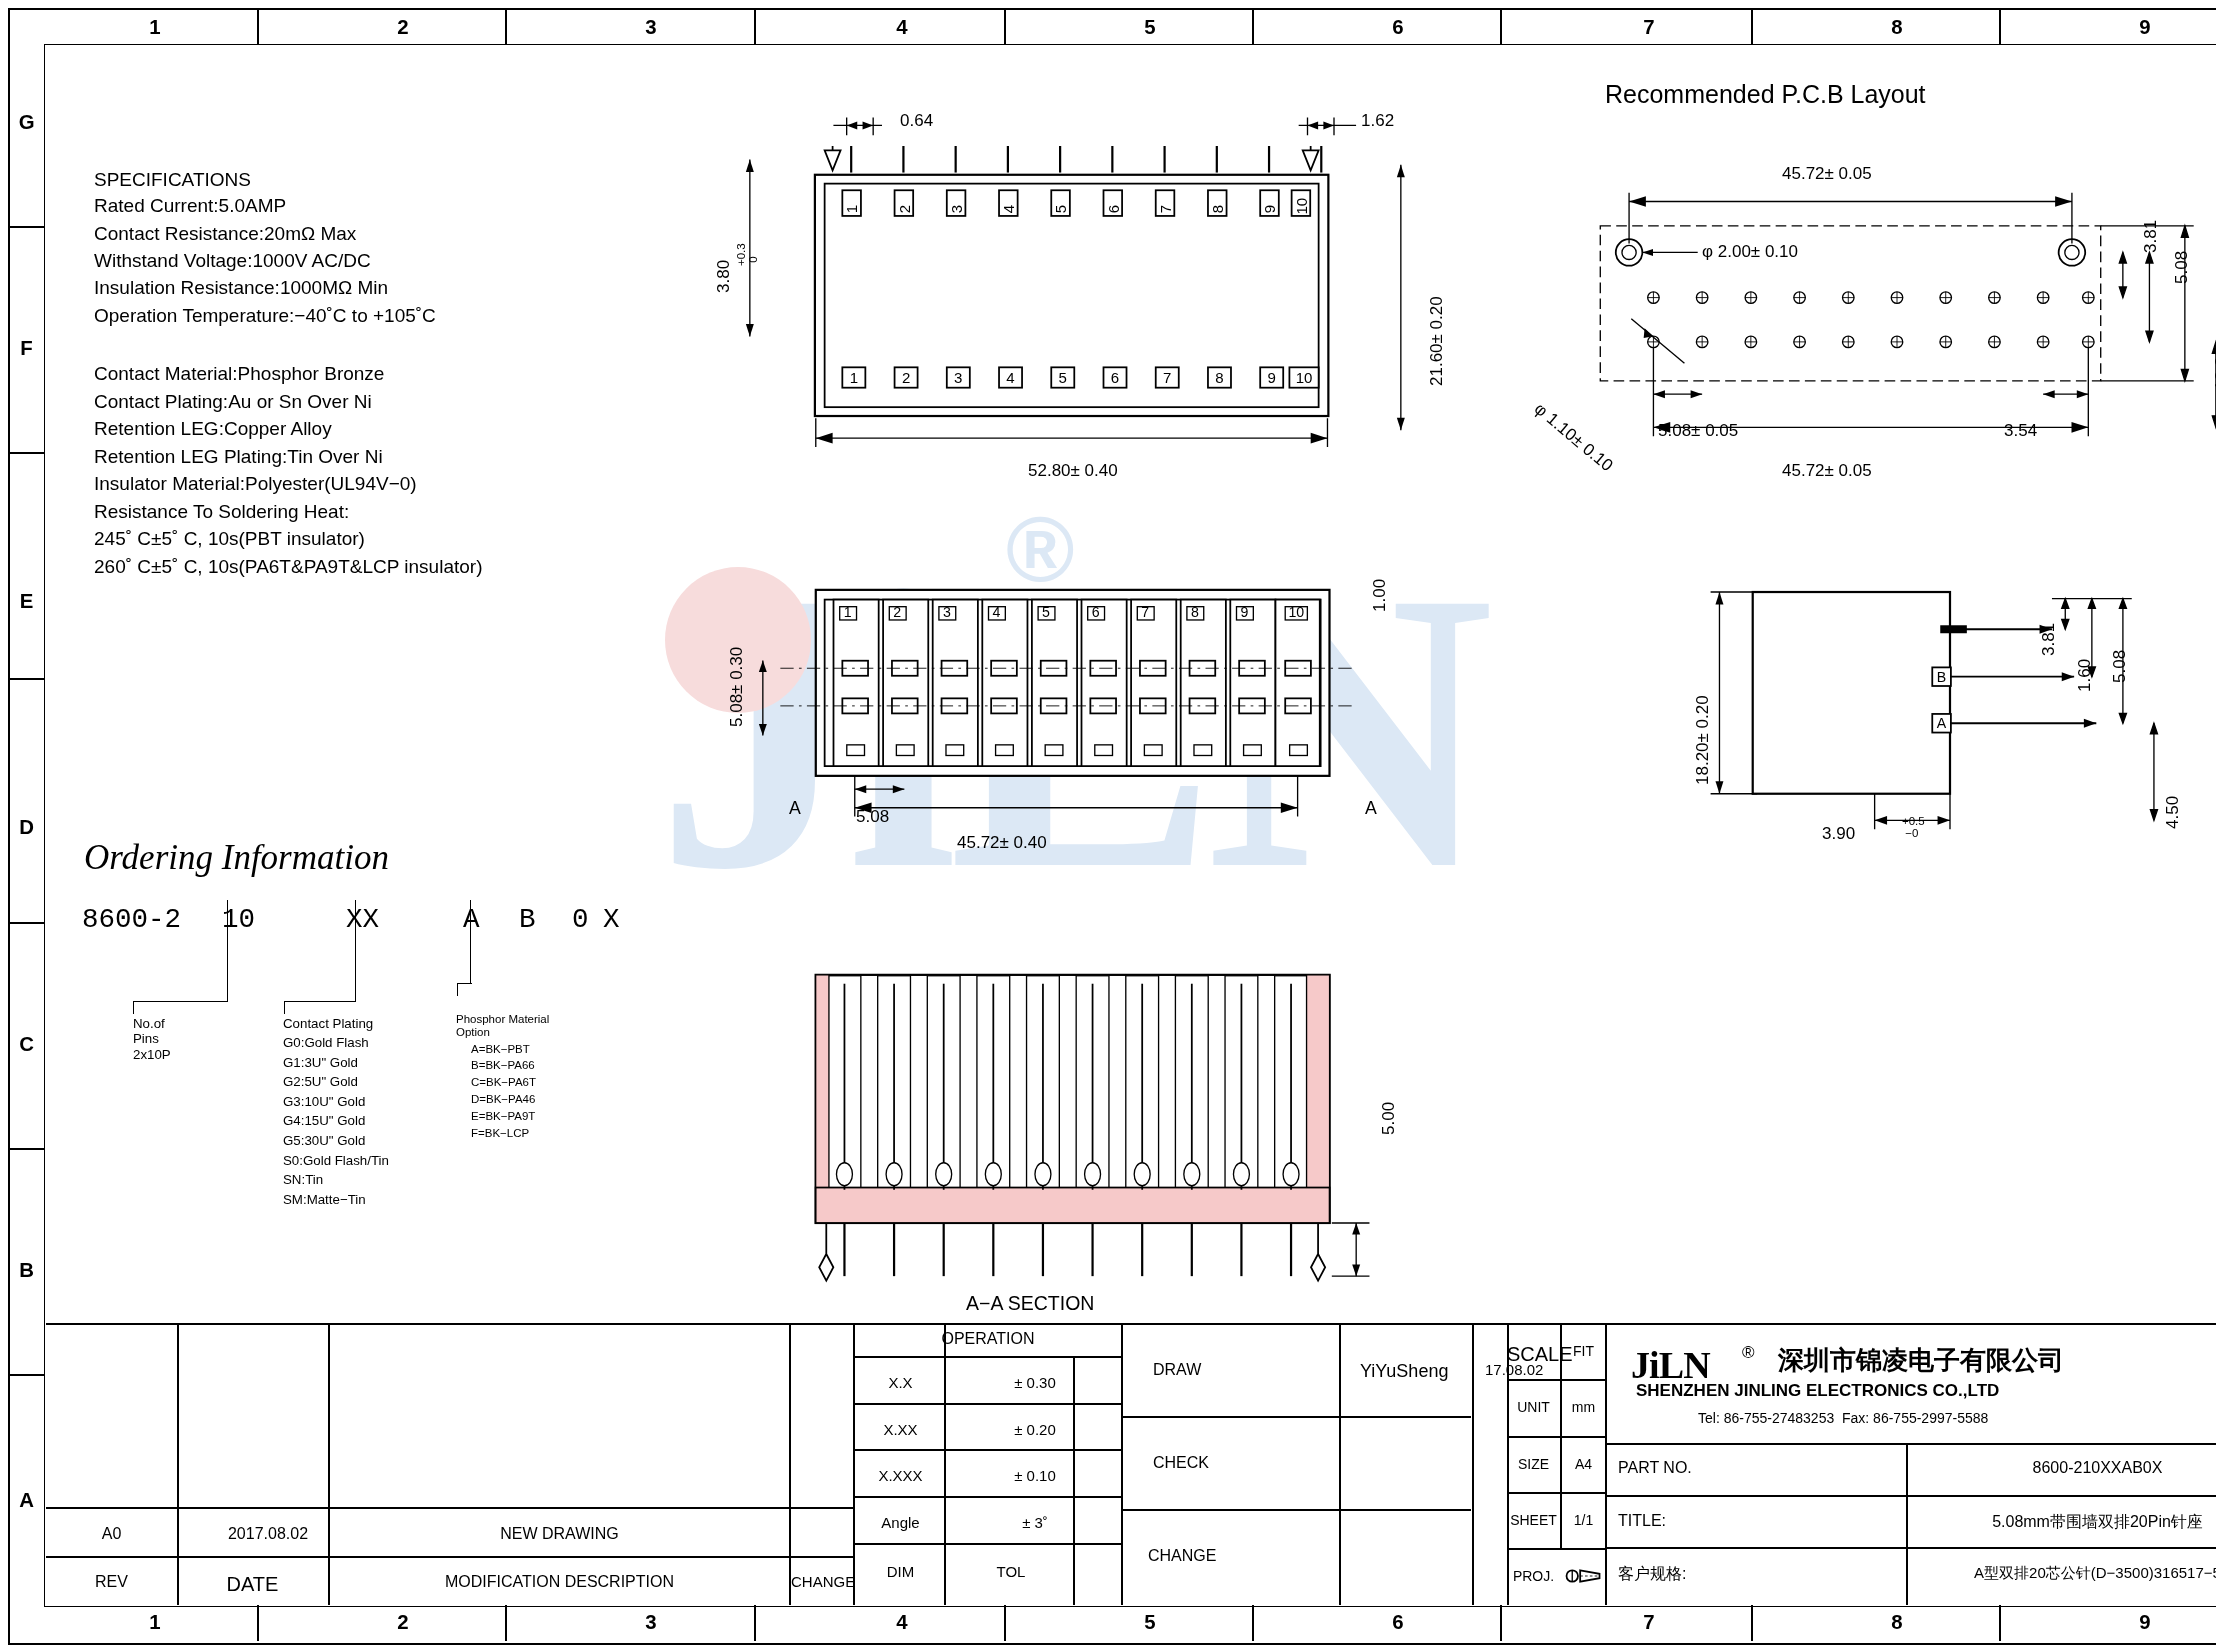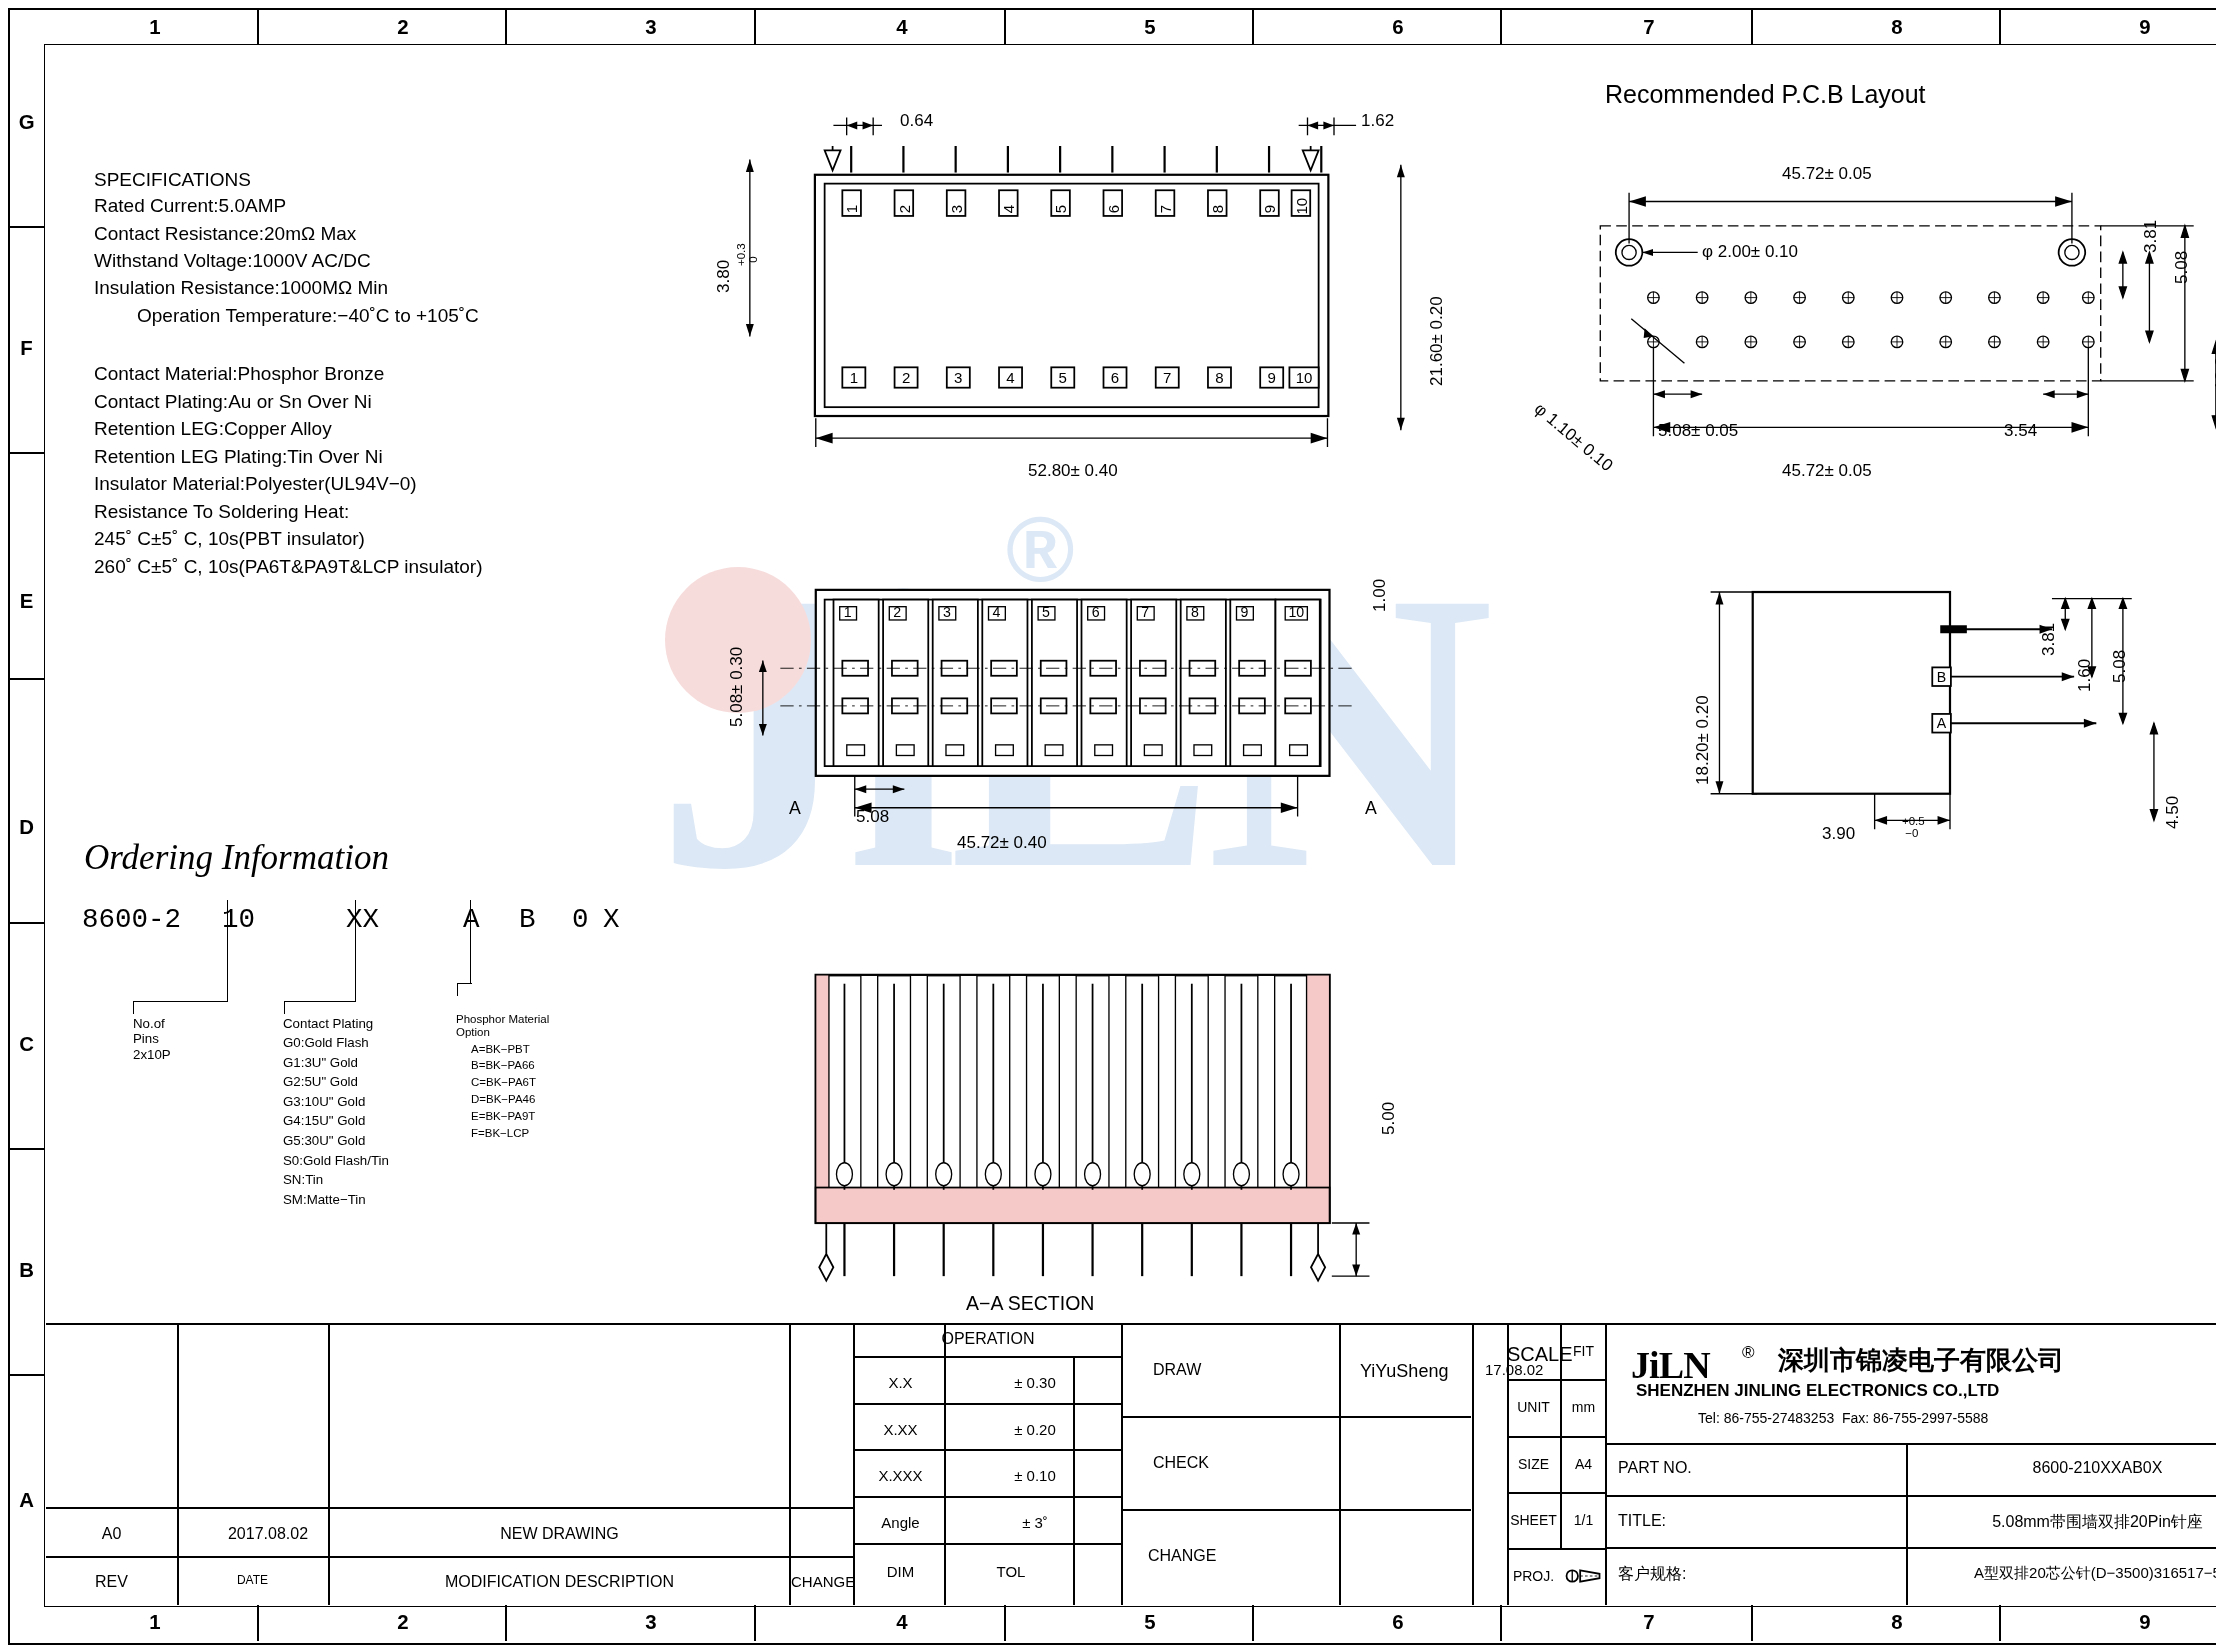--- a/index.html
+++ b/index.html
@@ -85,21 +85,21 @@
   <div class="tick" style="left:1500px;top:1605px;width:1.8px;height:36px;"></div>
   <div class="tick" style="left:1751px;top:1605px;width:1.8px;height:36px;"></div>
   <div class="tick" style="left:1999px;top:1605px;width:1.8px;height:36px;"></div>
 
 
   <div class="spec" style="left:94px;top:169px;">SPECIFICATIONS</div>
   <div class="spec" style="left:94px;top:195px;">Rated Current:5.0AMP</div>
   <div class="spec" style="left:94px;top:223px;">Contact Resistance:20mΩ Max</div>
   <div class="spec" style="left:94px;top:250px;">Withstand Voltage:1000V AC/DC</div>
   <div class="spec" style="left:94px;top:277px;">Insulation Resistance:1000MΩ Min</div>
-  <div class="spec" style="left:94px;top:305px;margin-left:43px;">Operation Temperature:−40˚C to +105˚C</div>
+  <div class="spec" style="left:94px;top:305px;">Operation Temperature:−40˚C to +105˚C</div>
 
   <div class="spec" style="left:94px;top:363px;">Contact Material:Phosphor Bronze</div>
   <div class="spec" style="left:94px;top:391px;">Contact Plating:Au or Sn Over Ni</div>
   <div class="spec" style="left:94px;top:418px;">Retention LEG:Copper Alloy</div>
   <div class="spec" style="left:94px;top:446px;">Retention LEG Plating:Tin Over Ni</div>
   <div class="spec" style="left:94px;top:473px;">Insulator Material:Polyester(UL94V−0)</div>
   <div class="spec" style="left:94px;top:501px;">Resistance To Soldering Heat:</div>
   <div class="spec" style="left:94px;top:528px;">245˚ C±5˚ C, 10s(PBT insulator)</div>
   <div class="spec" style="left:94px;top:556px;">260˚ C±5˚ C, 10s(PA6T&amp;PA9T&amp;LCP insulator)</div>
 
@@ -624,21 +624,21 @@
   <div class="ln" style="left:177px;top:1323px;width:1.8px;height:282px;"></div>
   <div class="ln" style="left:328px;top:1323px;width:1.8px;height:282px;"></div>
   <div class="ln" style="left:789px;top:1323px;width:1.8px;height:282px;"></div>
   <div class="ln" style="left:853px;top:1323px;width:1.8px;height:282px;"></div>
 
   <div class="tbt ctr" style="left:46px;top:1525px;width:131px;font-size:16px;">A0</div>
   <div class="tbt ctr" style="left:177px;top:1525px;width:182px;font-size:16px;">2017.08.02</div>
   <div class="tbt ctr" style="left:330px;top:1525px;width:459px;font-size:16px;">NEW DRAWING</div>
 
   <div class="tbt ctr" style="left:46px;top:1573px;width:131px;font-size:16px;">REV</div>
-  <div class="tbt ctr" style="left:177px;top:1573px;width:151px;font-size:12px;">DATE</div>
+  <div class="tbt ctr" style="left:177px;top:1573px;width:151px;font-size:20px;">DATE</div>
   <div class="tbt ctr" style="left:330px;top:1573px;width:459px;font-size:16px;">MODIFICATION DESCRIPTION</div>
   <div class="tbt ctr" style="left:791px;top:1573px;width:62px;font-size:15px;">CHANGE</div>
 
   <div class="ln" style="left:944px;top:1323px;width:1.8px;height:282px;"></div>
   <div class="ln" style="left:1073px;top:1356px;width:1.8px;height:249px;"></div>
   <div class="ln" style="left:1121px;top:1323px;width:1.8px;height:282px;"></div>
   <div class="ln" style="left:853px;top:1356px;width:269px;height:1.8px;"></div>
   <div class="ln" style="left:853px;top:1403px;width:269px;height:1.8px;"></div>
   <div class="ln" style="left:853px;top:1449px;width:269px;height:1.8px;"></div>
   <div class="ln" style="left:853px;top:1496px;width:269px;height:1.8px;"></div>

